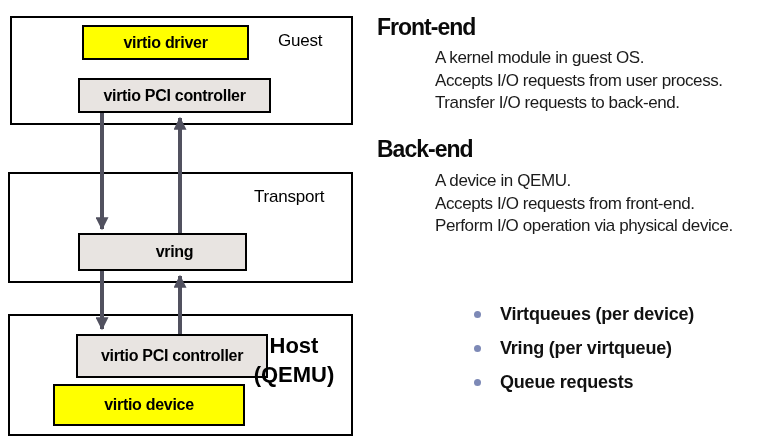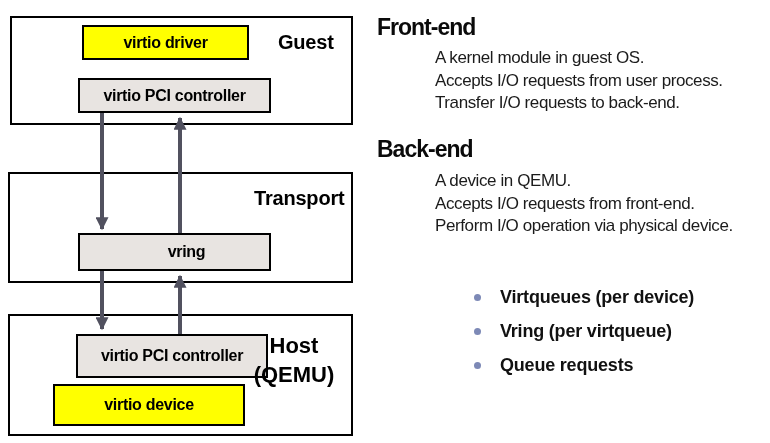--- a/index.html
+++ b/index.html
@@ -12,36 +12,36 @@
     position:absolute;border:2.5px solid #000;background:transparent;box-sizing:border-box;
   }
   .inner-box{
     position:absolute;border:2.5px solid #000;box-sizing:border-box;
     display:flex;align-items:center;justify-content:center;
     font-weight:bold;font-size:16px;letter-spacing:-0.3px;white-space:nowrap;
   }
   .inner-box.yellow{background:var(--c-yellow,#ffff00);}
   .inner-box.gray{background:var(--c-gray,#e8e4e1);margin-left:26px;}
   .layer-label{
-    position:absolute;font-weight:bold;font-size:20px;letter-spacing:-0.2px;white-space:nowrap;
+    position:absolute;font-weight:normal;font-size:17px;letter-spacing:-0.2px;white-space:nowrap;
   }
   #host-label-wrap{position:absolute;left:252px;top:331px;width:84px;text-align:center;
     font-weight:bold;font-size:22px;line-height:29px;}
   #arrow-layer{position:absolute;left:0;top:0;pointer-events:none;}
   .arrow-line{stroke:var(--c-arrow,#51515f);stroke-width:4;}
   #arrowhead path{fill:var(--c-arrow,#51515f);}
   
   .section-heading{
     position:absolute;font-size:23px;font-weight:bold;letter-spacing:-1px;color:#0a0a0a;white-space:nowrap;
   }
   .section-lines{
     position:absolute;font-size:17px;line-height:22.5px;letter-spacing:-0.4px;color:#1b1b1b;white-space:nowrap;margin-left:16px;
   }
   #bullet-list{
-    position:absolute;left:474px;top:286px;list-style:none;margin:0;padding:0;
+    position:absolute;left:474px;top:303px;list-style:none;margin:0;padding:0;
   }
   #bullet-list li{
     display:flex;align-items:center;margin-bottom:11px;height:23px;
     font-size:18px;font-weight:bold;color:#111;white-space:nowrap;letter-spacing:-0.2px;
   }
   .bullet-dot{
     width:7px;height:7px;border-radius:50%;background:var(--c-bullet,#7d89b6);
     margin-right:19px;flex:0 0 auto;
   }
 </style>
@@ -64,21 +64,21 @@
     <line class="arrow-line" x1="180" y1="233" x2="180" y2="118" marker-end="url(#arrowhead)"></line>
     <line class="arrow-line" x1="102" y1="271" x2="102" y2="329" marker-end="url(#arrowhead)"></line>
     <line class="arrow-line" x1="180" y1="335" x2="180" y2="276" marker-end="url(#arrowhead)"></line>
   </svg>
 
   <div class="inner-box yellow" style="left:82px;top:25px;width:167px;height:35px;">virtio driver</div>
   <div class="layer-label" style="left:278px;top:31px;">Guest</div>
   <div class="inner-box gray" style="left:52px;top:78px;width:193px;height:35px;">virtio PCI controller</div>
 
   <div class="layer-label" style="left:254px;top:187px;">Transport</div>
-  <div class="inner-box gray" style="left:52px;top:233px;width:193px;height:38px;padding-left:24px;">vring</div>
+  <div class="inner-box gray" style="left:52px;top:233px;width:169px;height:38px;padding-left:24px;">vring</div>
 
   <div class="inner-box gray" style="left:50px;top:334px;width:192px;height:44px;">virtio PCI controller</div>
   <div class="inner-box yellow" style="left:53px;top:384px;width:192px;height:42px;">virtio device</div>
   <div id="host-label-wrap">
     <div>Host</div>
     <div>(QEMU)</div>
   </div>
 
   <div class="section-heading" style="left:377px;top:14px;">Front-end</div>
   <div class="section-lines" style="left:419px;top:47px;">

